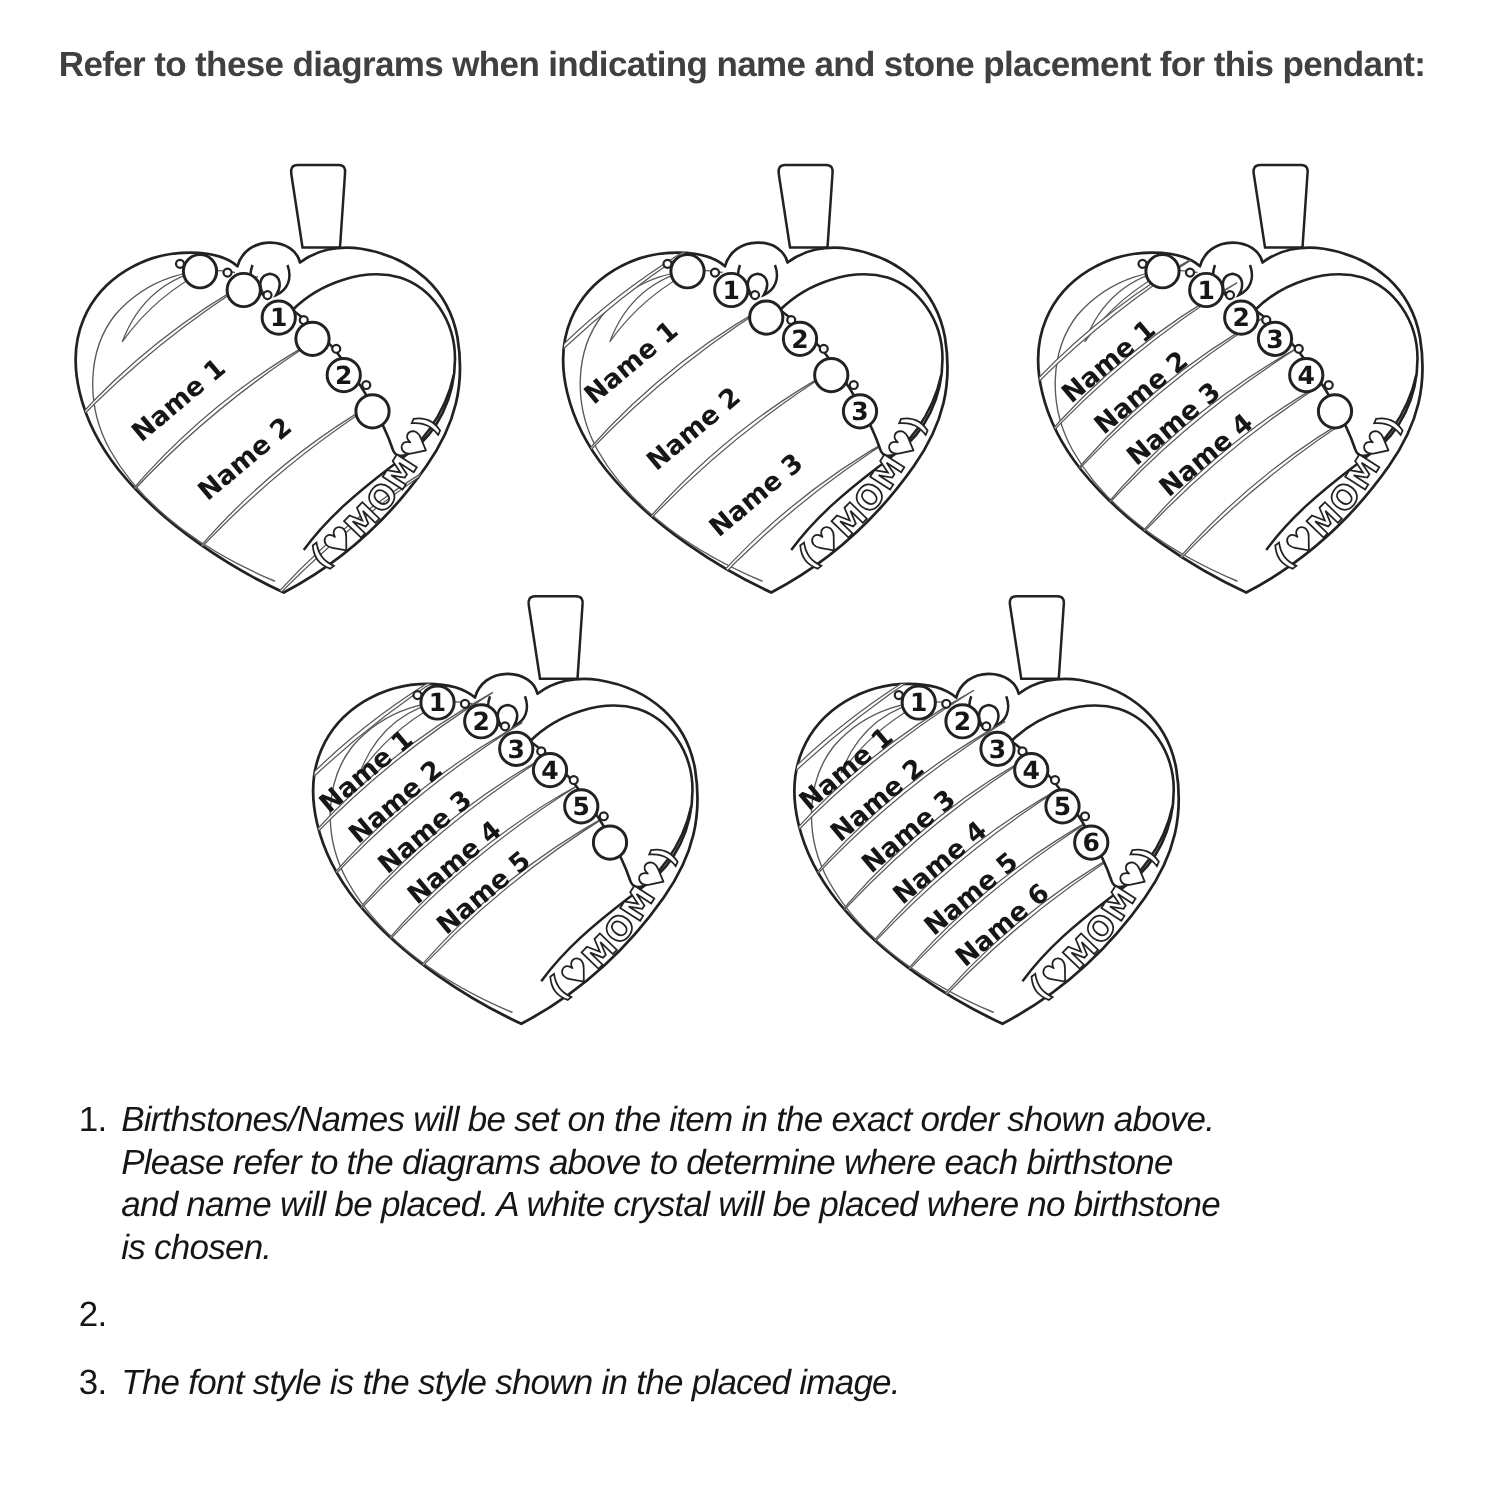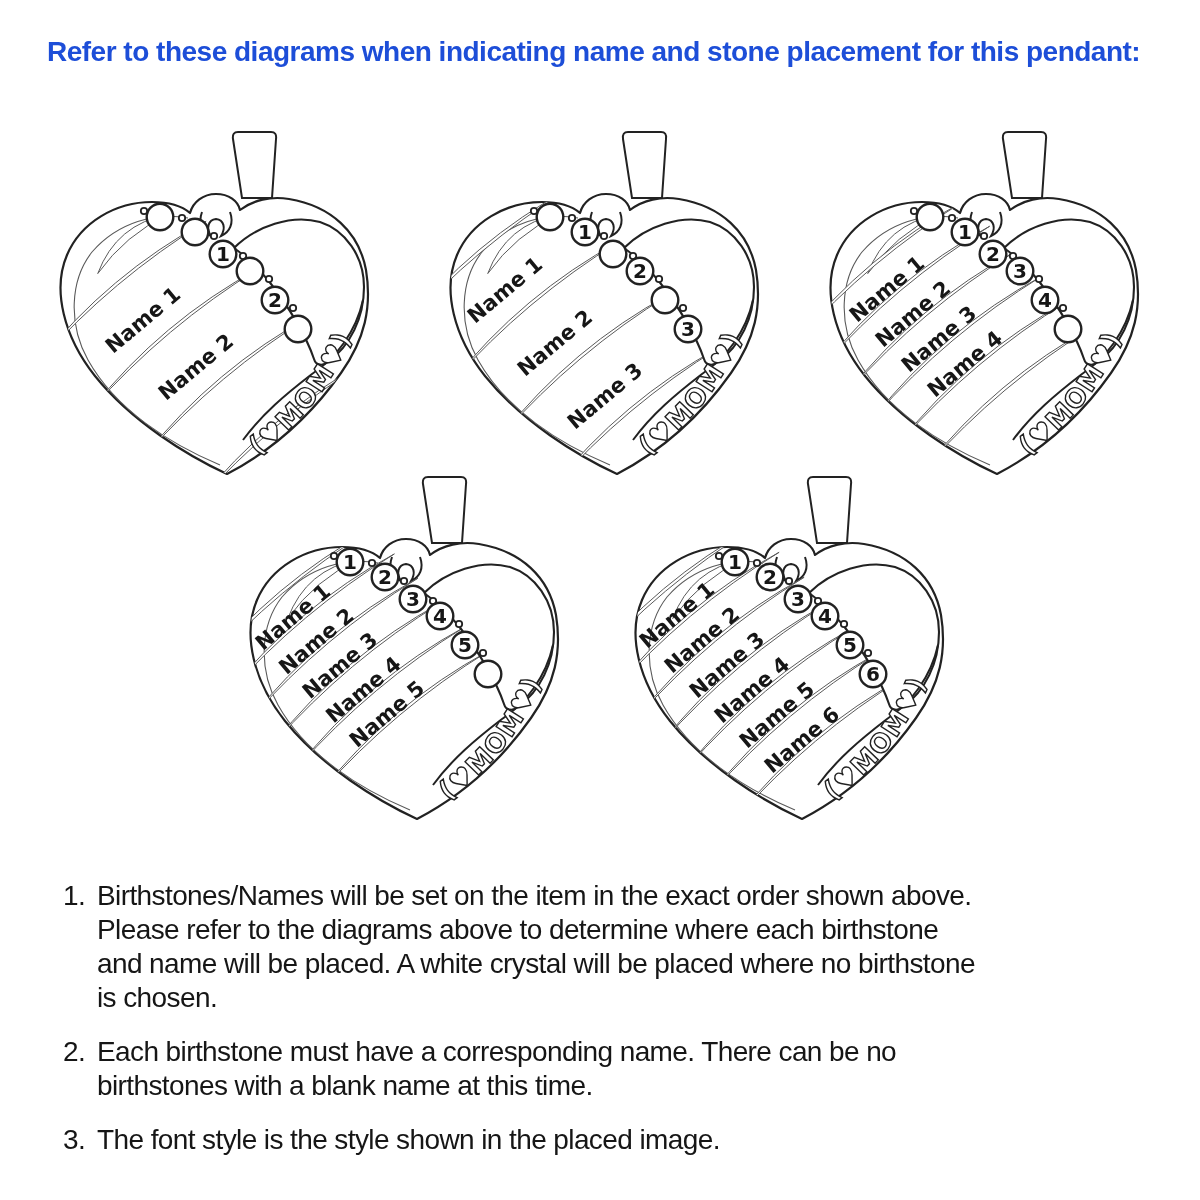--- a/index.html
+++ b/index.html
@@ -2,31 +2,31 @@
 <html><head>
 <meta charset="utf-8">
 <style>
   html,body{margin:0;padding:0;}
   body{
     width:1200px;height:1200px;background:#ffffff;position:relative;
     font-family:"Liberation Sans",sans-serif;overflow:hidden;
   }
   .title{
     position:absolute;left:47px;top:36px;width:1140px;
-    font-size:28px;font-weight:bold;color:#1d4ed8;letter-spacing:-0.5px;
+    font-size:28px;font-weight:bold;color:#404040;letter-spacing:-0.5px;
     white-space:nowrap;
   }
   .pendant{position:absolute;width:340px;height:360px;}
   .instructions{
     position:absolute;left:63px;top:879px;width:1100px;
     font-size:28px;line-height:34px;color:#161616;letter-spacing:-0.6px;
   }
   .instr-item{display:flex;margin-bottom:20px;}
   .instr-num{flex:0 0 34px;}
-  .instr-text{white-space:pre-line;}
+  .instr-text{white-space:pre-line;font-style:italic;}
   svg text{font-family:"DejaVu Sans",sans-serif;}
 </style>
 </head>
 <body>
 
 <div class="title">Refer to these diagrams when indicating name and stone placement for this pendant:</div>
 
 <div id="pendant-area">
     <svg class="pendant" viewBox="0 0 340 360" width="340" height="360" style="left: 40px; top: 122px;">
       <defs>
@@ -251,20 +251,18 @@
 <div class="instructions">
   <div class="instr-item">
     <div class="instr-num">1.</div>
     <div class="instr-text">Birthstones/Names will be set on the item in the exact order shown above.
 Please refer to the diagrams above to determine where each birthstone
 and name will be placed. A white crystal will be placed where no birthstone
 is chosen.</div>
   </div>
   <div class="instr-item">
     <div class="instr-num">2.</div>
-    <div class="instr-text">Each birthstone must have a corresponding name. There can be no
-birthstones with a blank name at this time.</div>
   </div>
   <div class="instr-item">
     <div class="instr-num">3.</div>
     <div class="instr-text">The font style is the style shown in the placed image.</div>
   </div>
 </div>
 
 </body></html>

